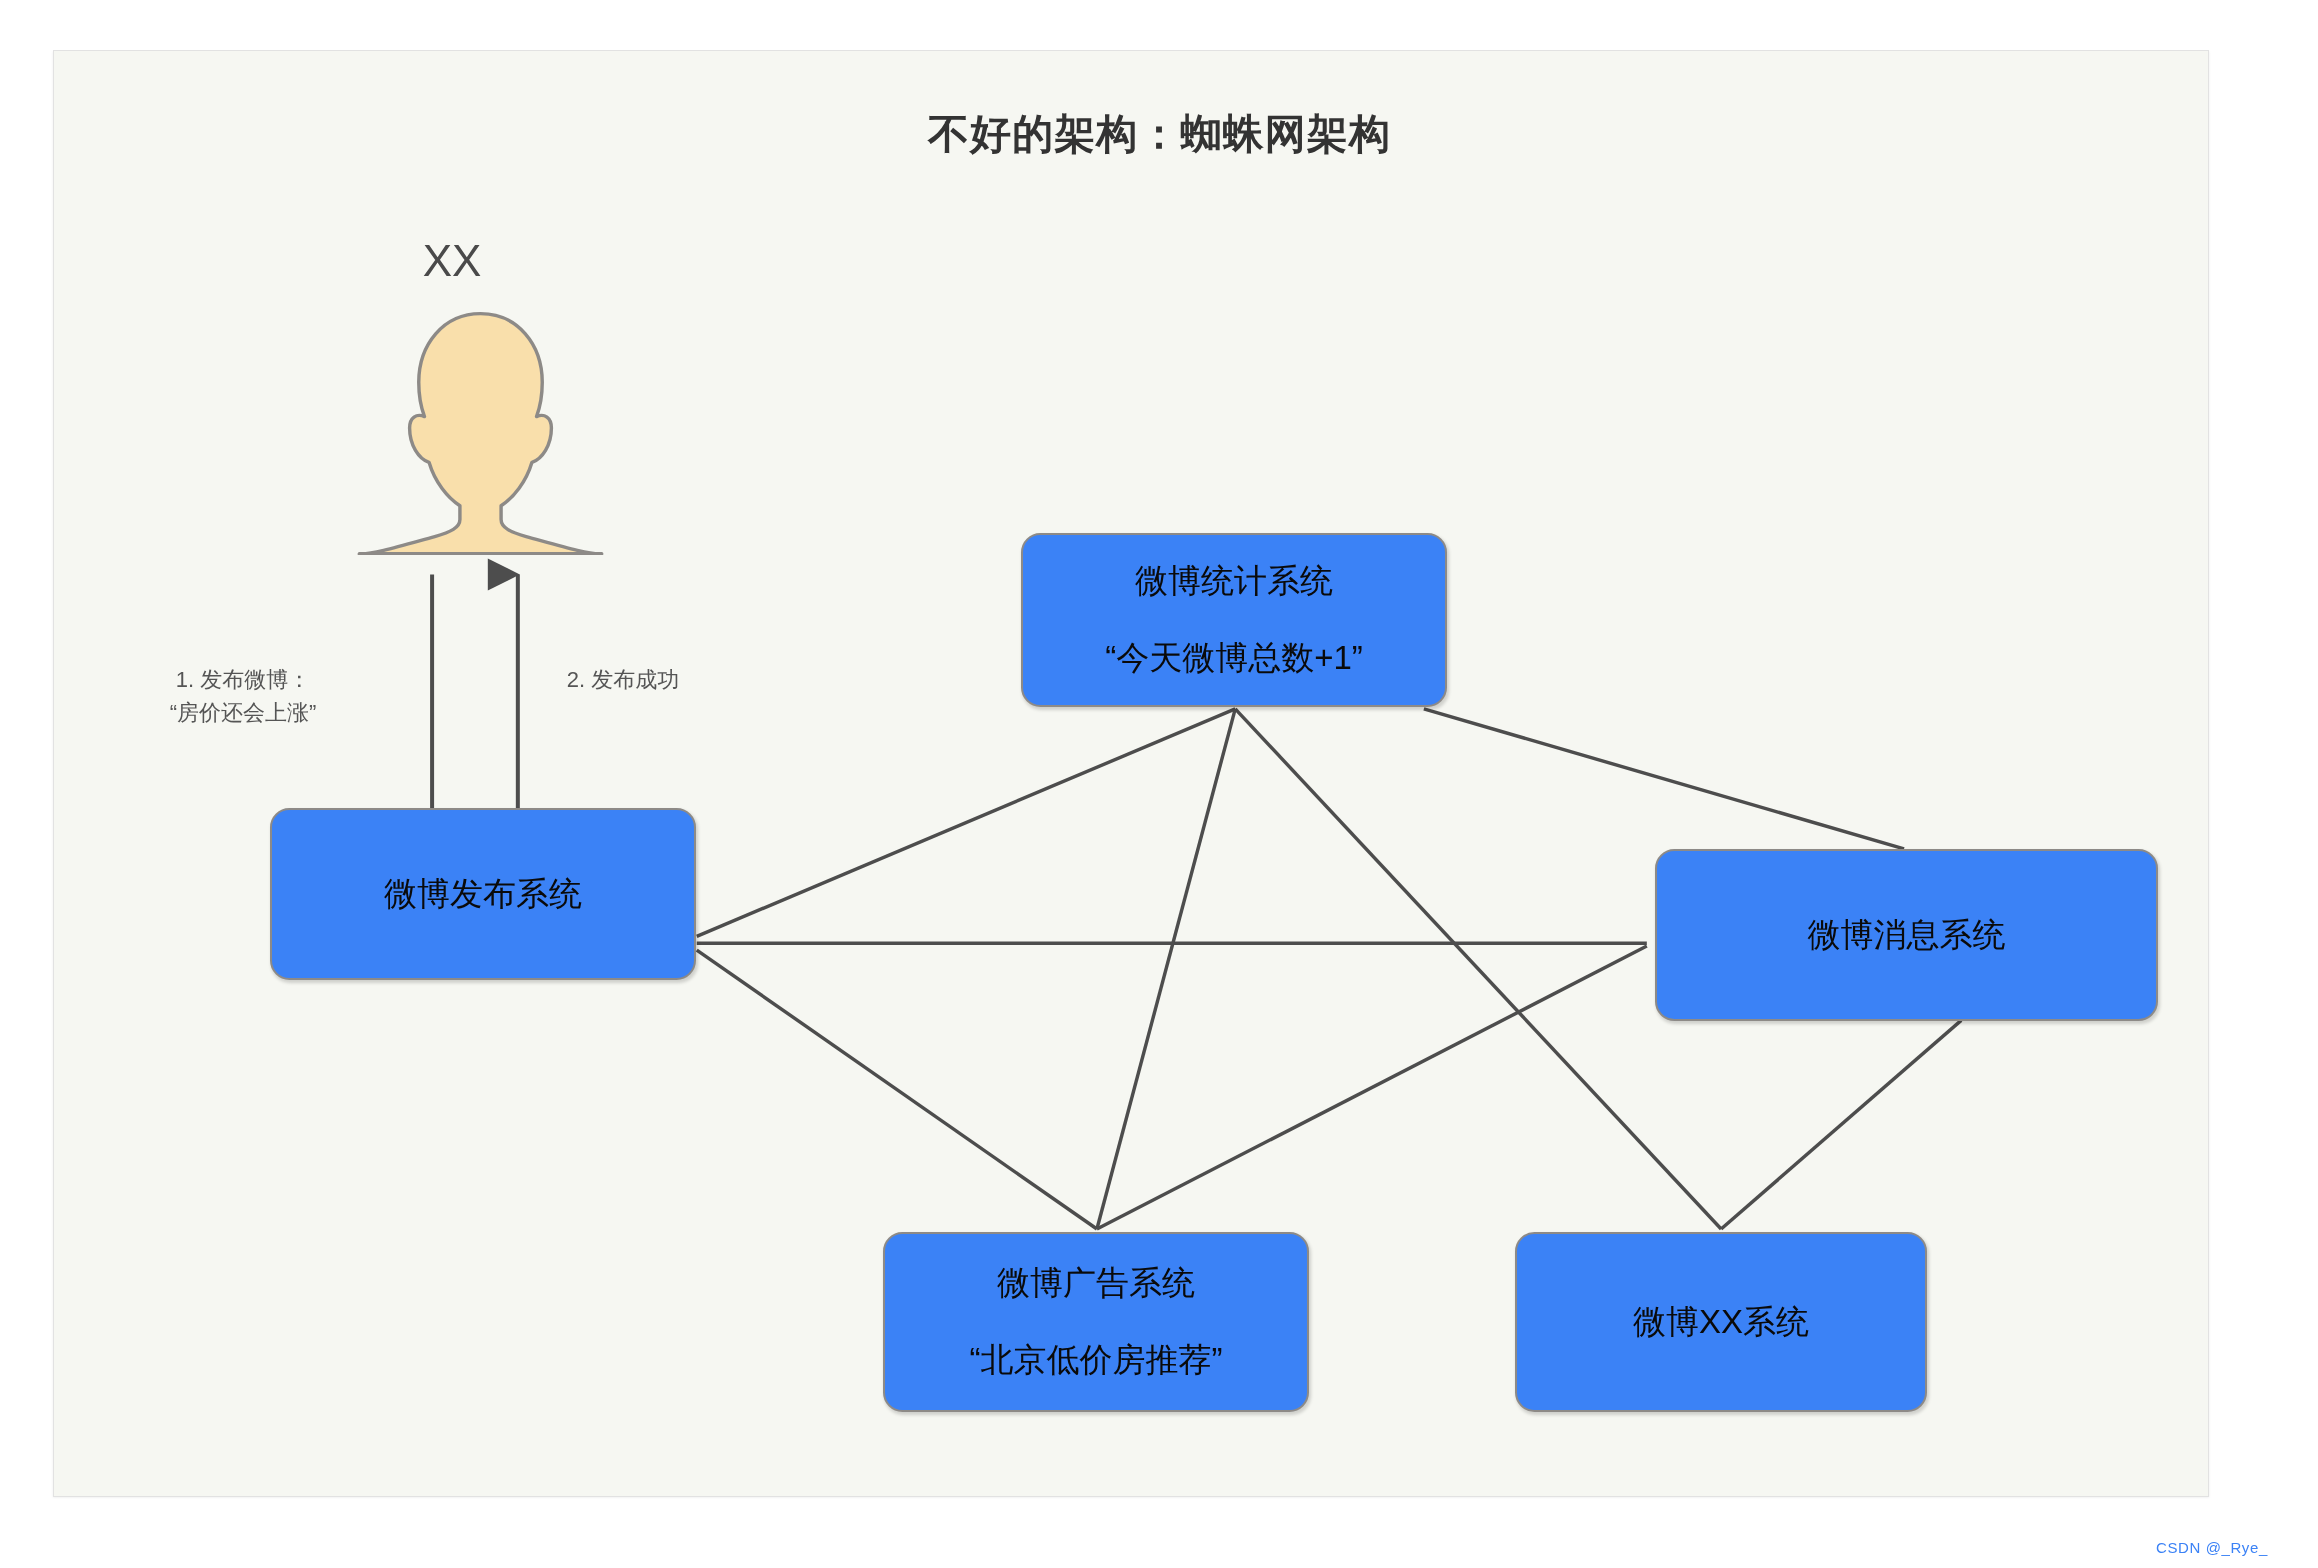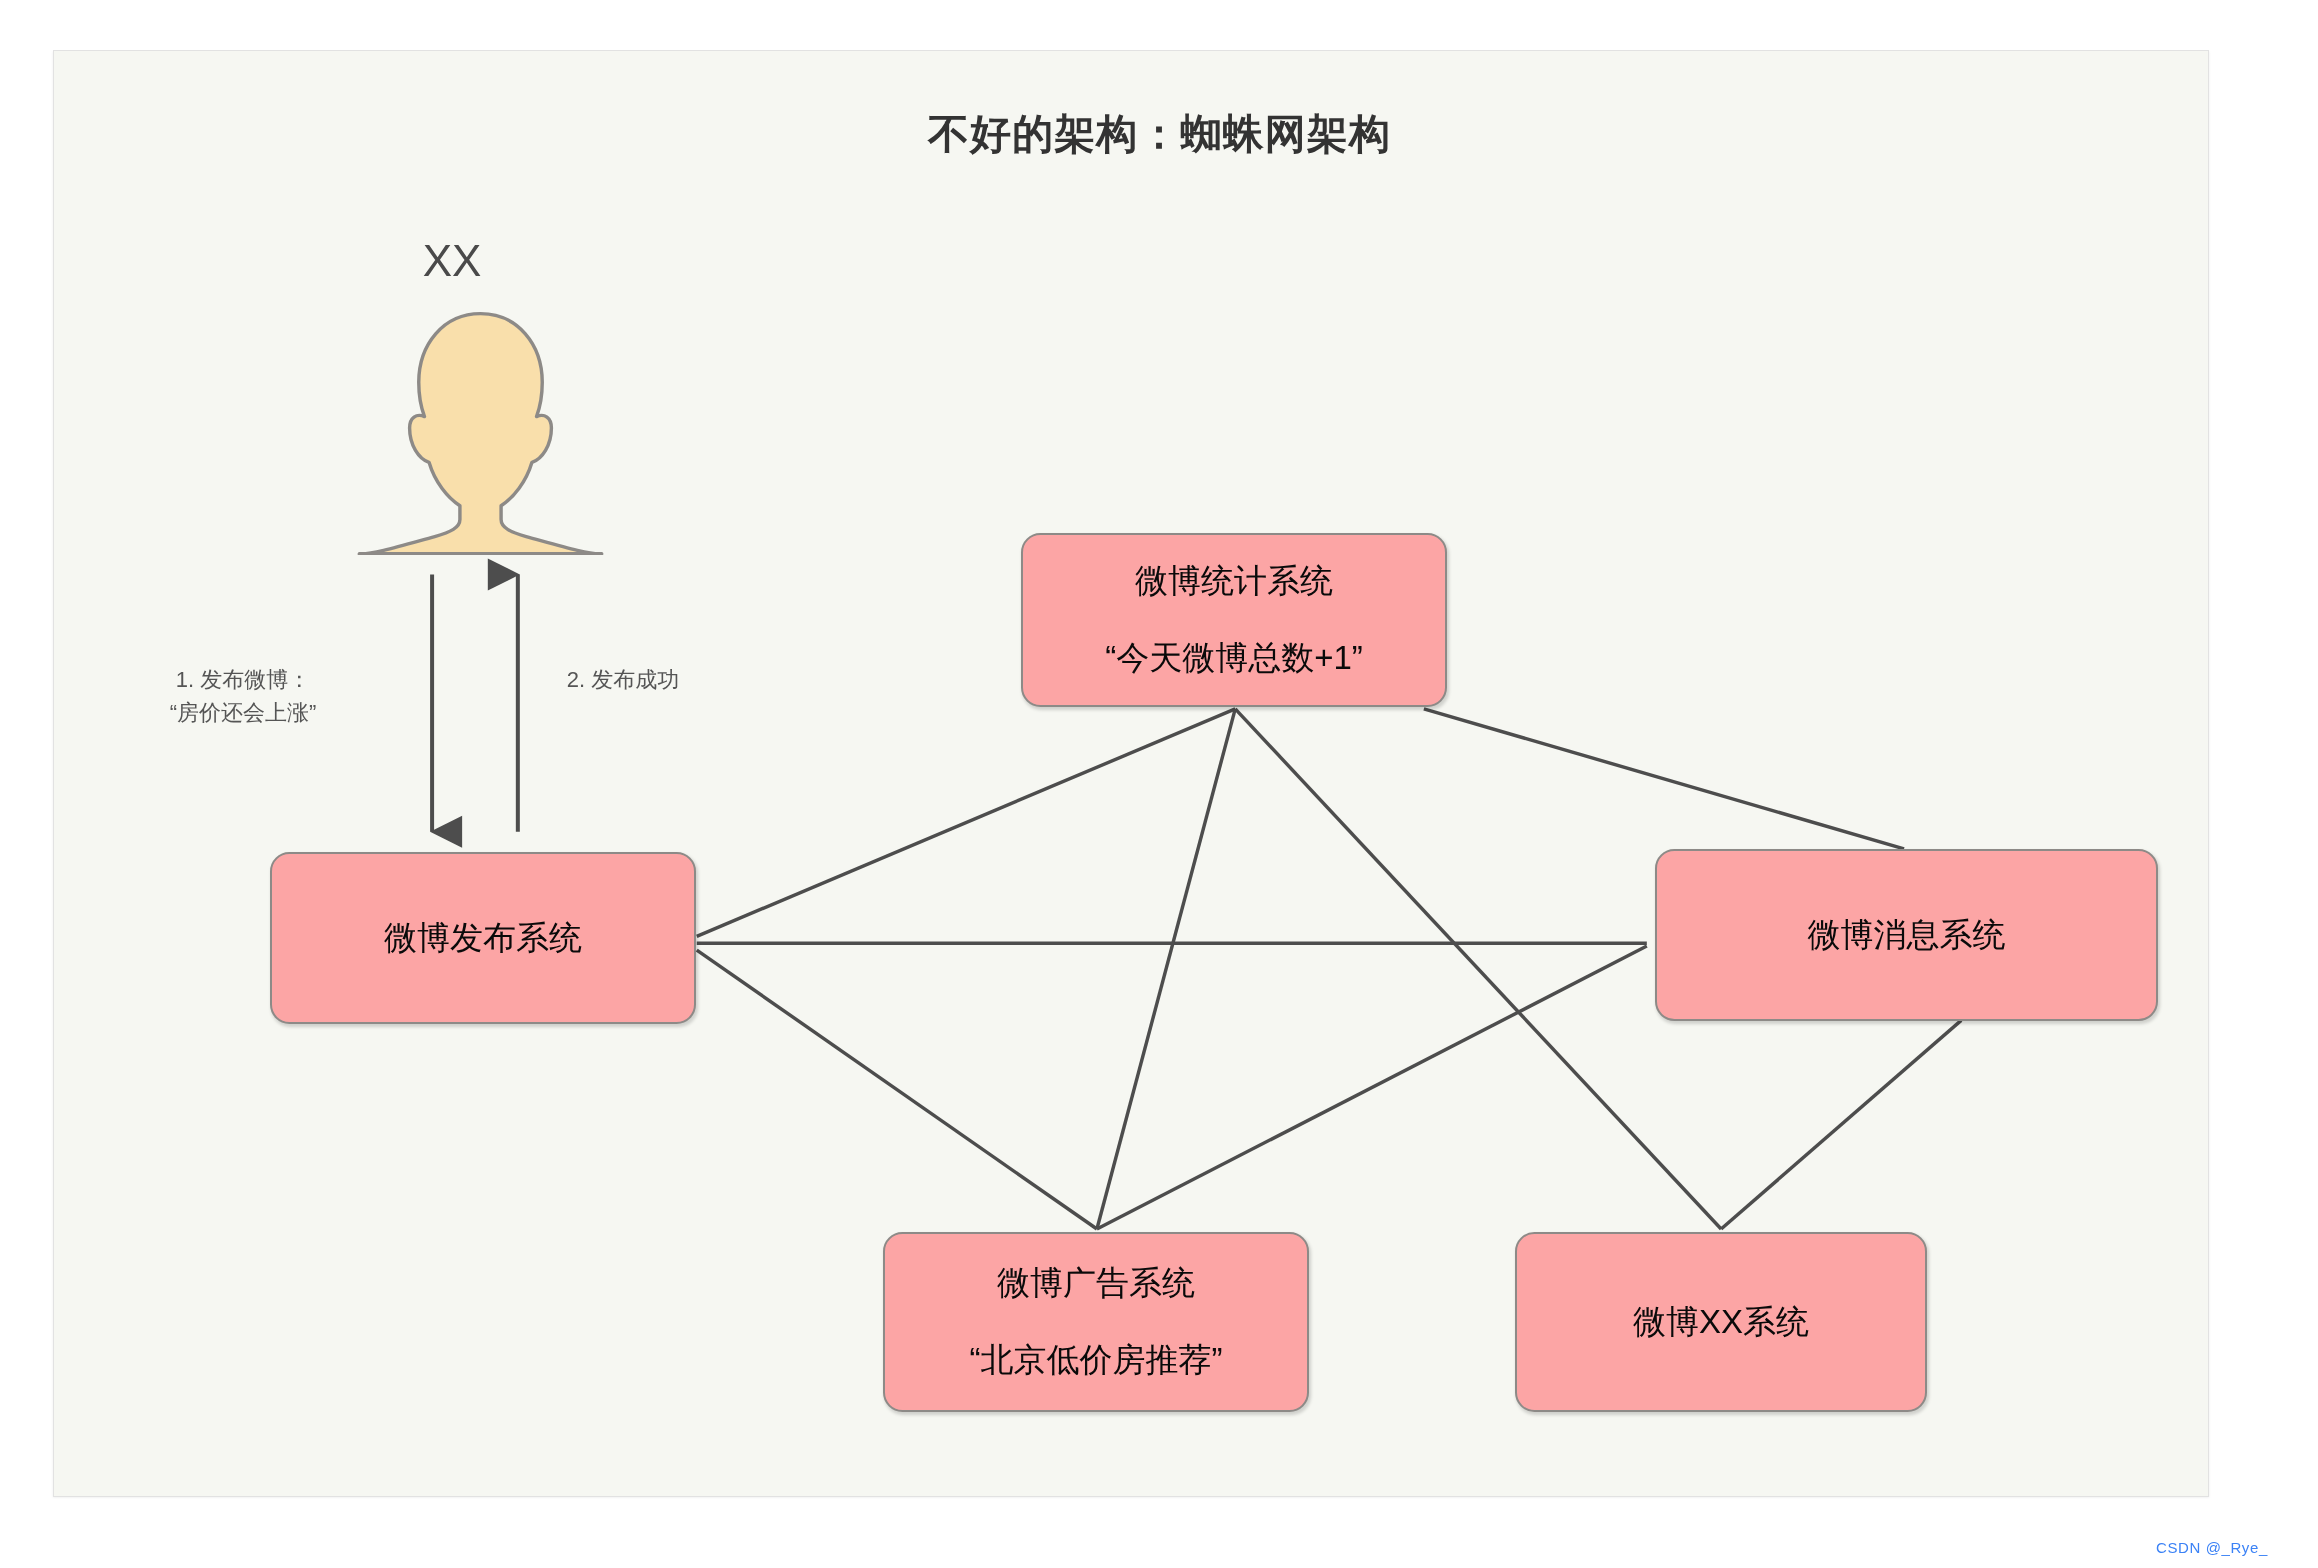--- a/index.html
+++ b/index.html
@@ -28,21 +28,21 @@
   #svg-layer {
     position: absolute;
     left: 0;
     top: 0;
     width: 2319px;
     height: 1568px;
     pointer-events: none;
   }
   .diagram-box {
     position: absolute;
-    background: #fca5a5;
+    background: #3b82f6;
     border: 2.9px solid #8d8a87;
     border-radius: 19.4px;
     box-sizing: border-box;
     display: flex;
     flex-direction: column;
     align-items: center;
     justify-content: center;
     box-shadow: 1.7px 2.3px 3.4px rgba(0,0,0,0.16);
     color: #0a0a0a;
     font-size: 33px;
@@ -102,21 +102,21 @@
     position: absolute;
     left: 2156px;
     top: 1539px;
     font-size: 15px;
     color: #3b82f6;
     letter-spacing: 0.6px;
     font-family: "Liberation Sans", "DejaVu Sans", sans-serif;
   }
 
   
-  #box-publish   { left: 270px;  top: 852px; width: 426px; height: 172px; }
+  #box-publish   { left: 270px;  top: 808px; width: 426px; height: 172px; }
   #box-stats     { left: 1021px; top: 533px;  width: 426px; height: 174px; }
   #box-message   { left: 1647px; top: 849px; width: 503px; height: 172px; margin-left: 8px; }
   #box-ad        { left: 883px; top: 1232px; width: 426px; height: 180px; }
   #box-xx        { left: 1515px; top: 1232px; width: 412px; height: 180px; }
 </style>
 </head>
 <body>
 
 <div id="canvas"></div>
 

